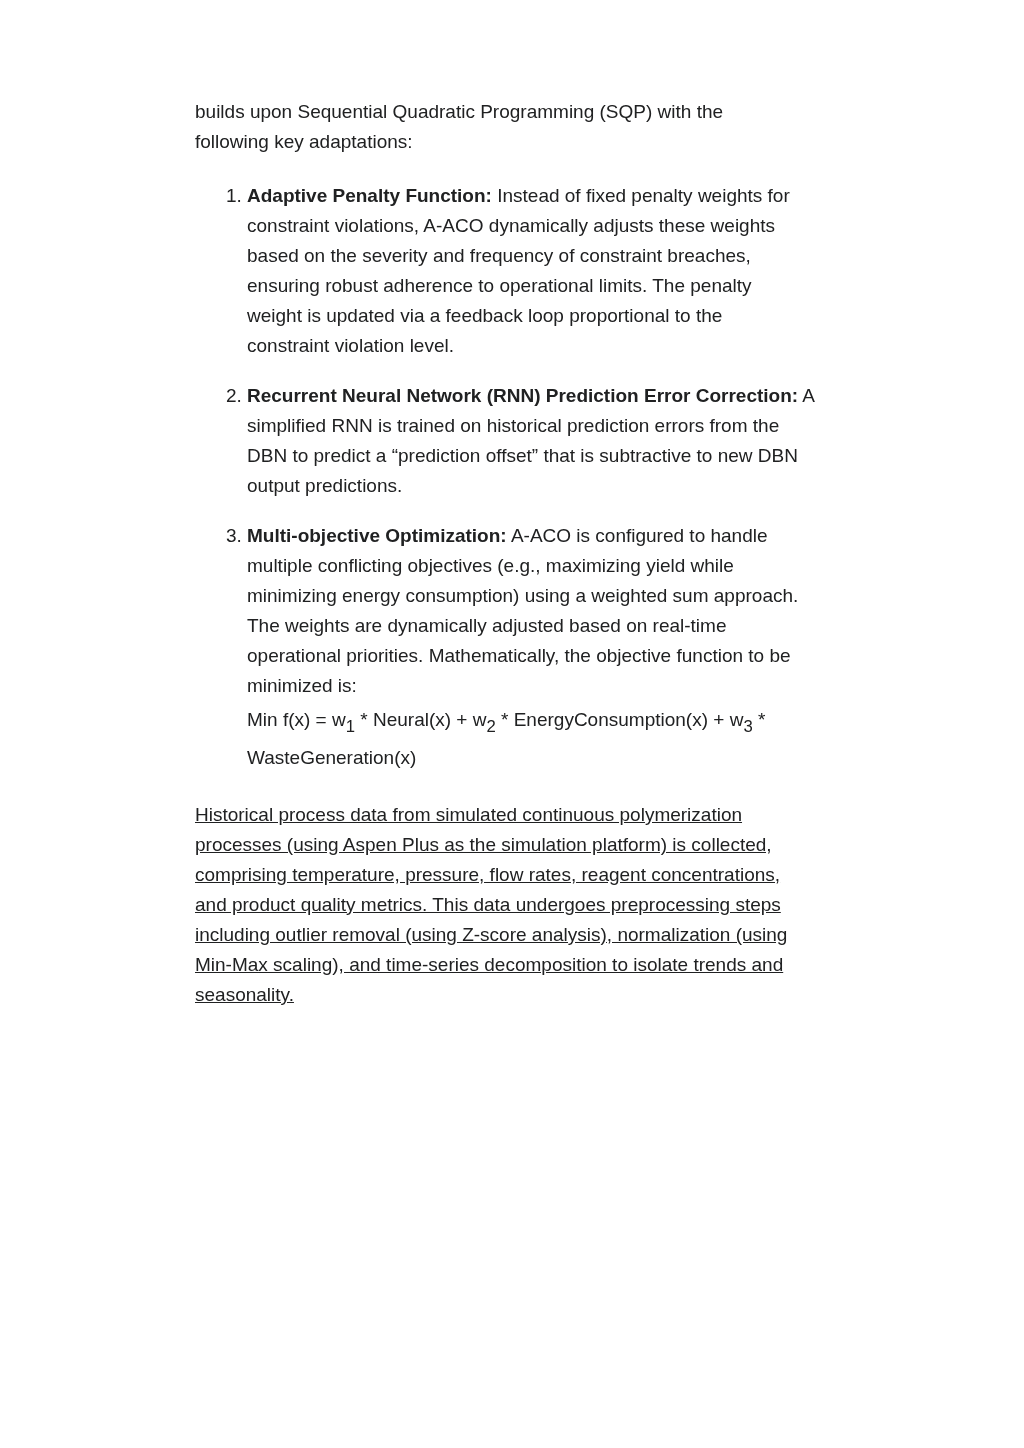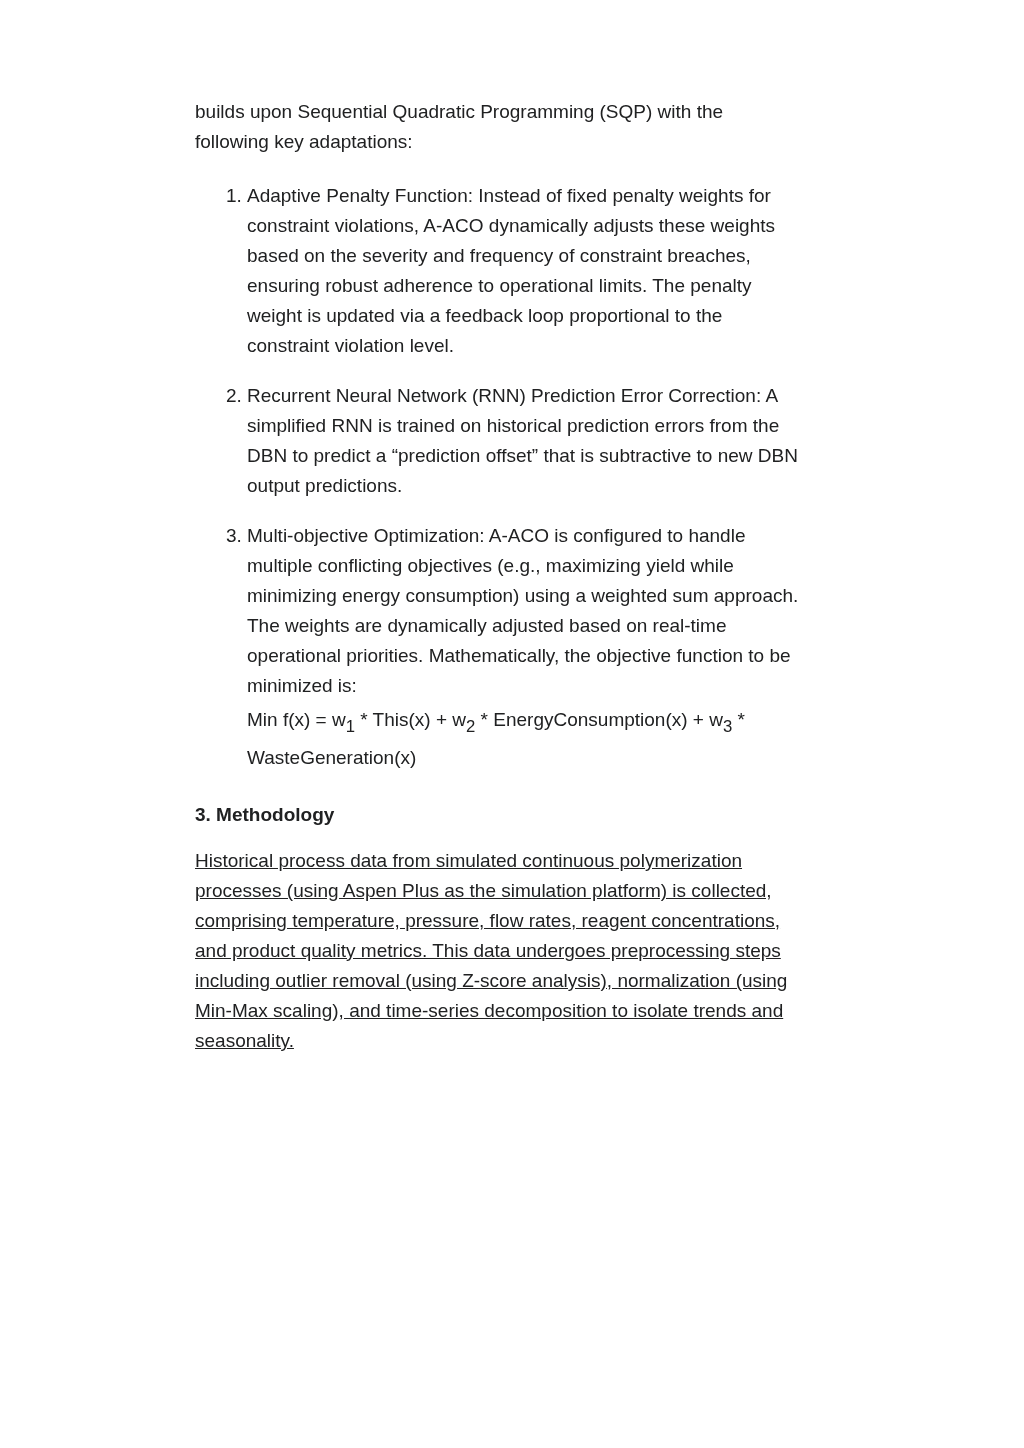--- a/index.html
+++ b/index.html
@@ -39,21 +39,21 @@
   li .li-text {
     white-space: pre-line;
   }
   li p {
     margin: 20px 0 20px 0;
   }
   li p:last-child {
     margin-bottom: 0;
   }
   .b {
-    font-weight: normal;
+    font-weight: bold;
   }
   .formula {
     line-height: 37px;
   }
   .sub {
     position: relative;
     top: 0.33em;
     font-size: 0.88em;
   }
   h3.heading, h4.heading {
@@ -90,26 +90,25 @@
 DBN to predict a “prediction offset” that is subtractive to new DBN
 output predictions.</span></span>
     </li>
     <li>
       <span class="li-text"><span class="b">Multi-objective Optimization:</span><span> A-ACO is configured to handle
 multiple conflicting objectives (e.g., maximizing yield while
 minimizing energy consumption) using a weighted sum approach.
 The weights are dynamically adjusted based on real-time
 operational priorities. Mathematically, the objective function to be
 minimized is:</span></span>
-      <p class="formula"><span>Min f(x) = w</span><span class="sub">1</span><span> * This(x) + w</span><span class="sub">2</span><span> * EnergyConsumption(x) + w</span><span class="sub">3</span><span> *
+      <p class="formula"><span>Min f(x) = w</span><span class="sub">1</span><span> * Neural(x) + w</span><span class="sub">2</span><span> * EnergyConsumption(x) + w</span><span class="sub">3</span><span> *
 WasteGeneration(x)</span></p>
     </li>
   </ol>
 
-  <h3 class="heading">3. Methodology</h3>
 
 
   <p class="body-para">Historical process data from simulated continuous polymerization
 processes (using Aspen Plus as the simulation platform) is collected,
 comprising temperature, pressure, flow rates, reagent concentrations,
 and product quality metrics. This data undergoes preprocessing steps
 including outlier removal (using Z-score analysis), normalization (using
 Min-Max scaling), and time-series decomposition to isolate trends and
 seasonality.</p>
 

